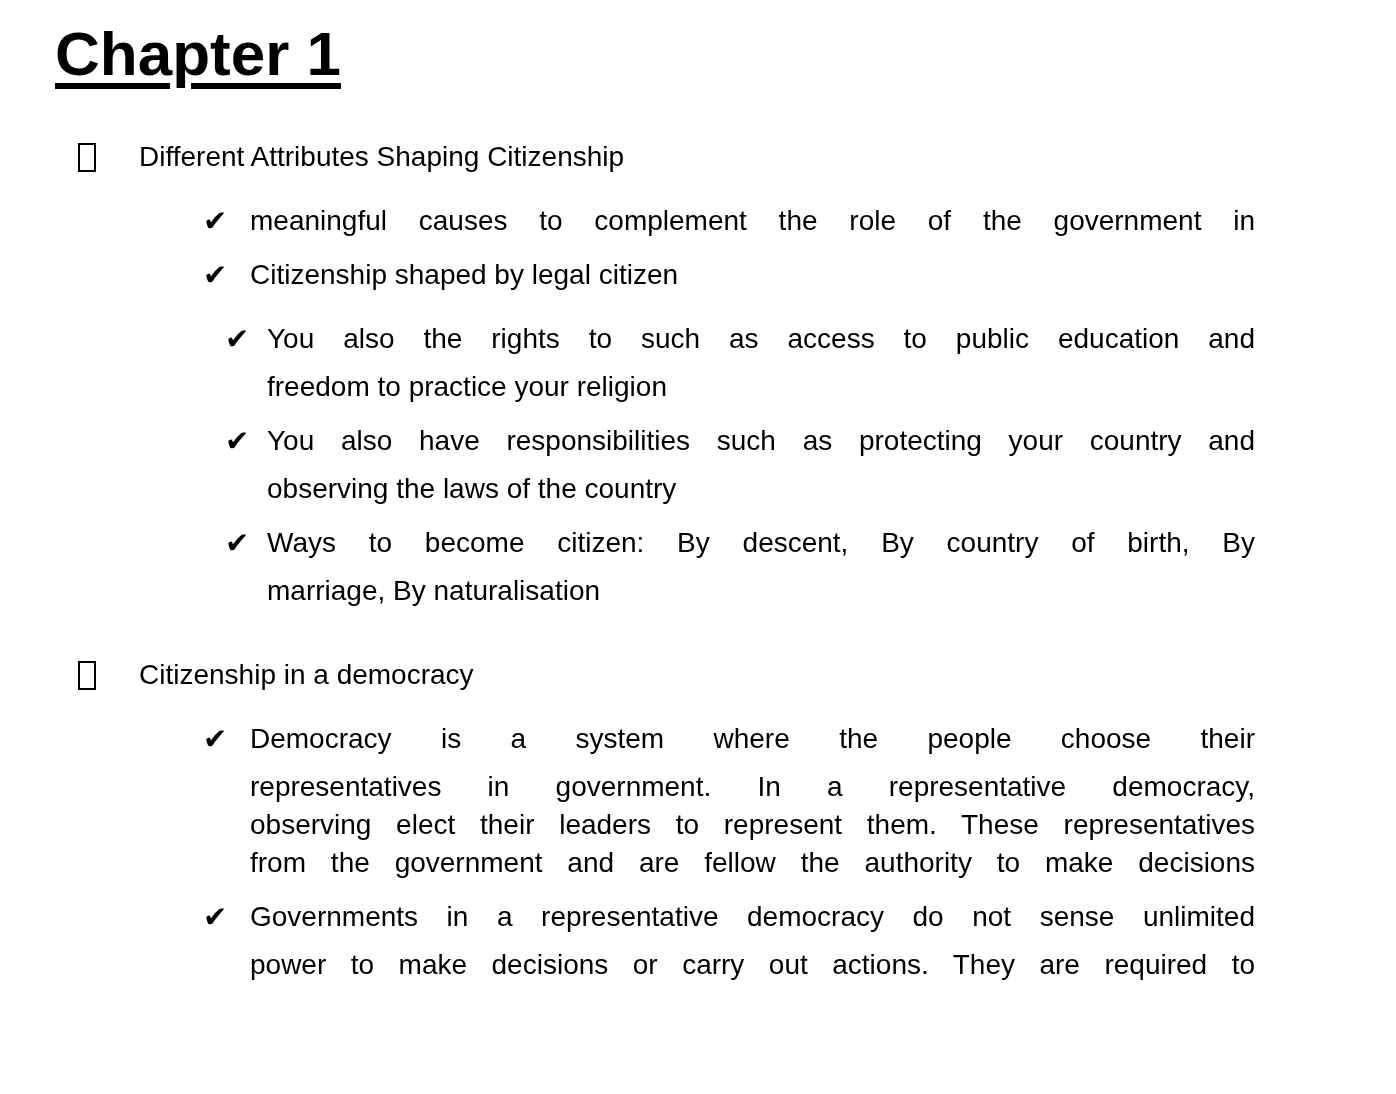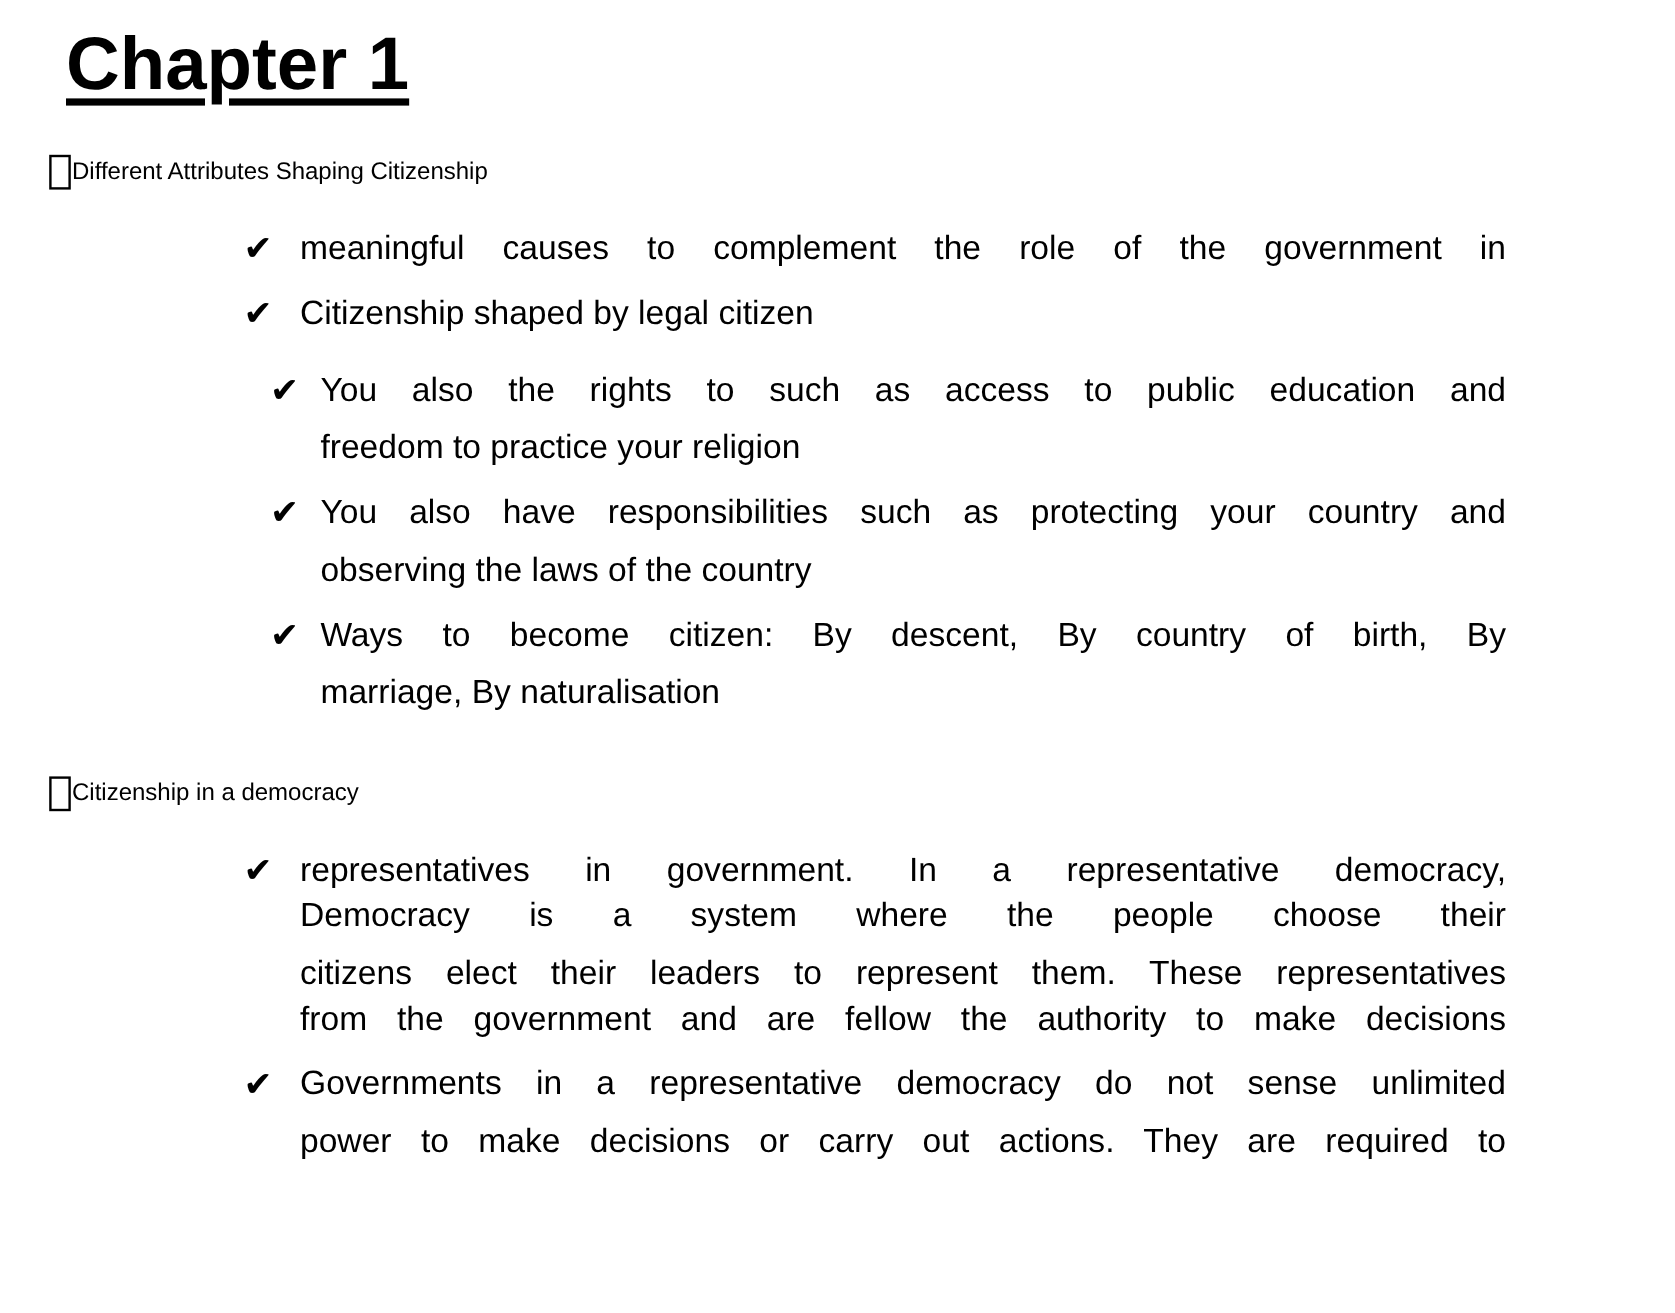--- a/index.html
+++ b/index.html
@@ -11,34 +11,34 @@
     width: 1396px;
     height: 1094px;
     overflow: hidden;
     color: #000000;
     font-family: "Liberation Sans", sans-serif;
   }
   .page {
     padding-top: 21px;
   }
   .doc-title {
-    margin: 0 0 37px 55px;
+    margin: 0 0 51px 55px;
     font-size: 62px;
     font-weight: bold;
     line-height: 66px;
     text-decoration: underline;
     text-decoration-thickness: 6px;
     text-underline-offset: 8px;
   }
   .l1 {
     position: relative;
-    margin-left: 41px;
-    padding-left: 19px;
+    margin-left: 78px;
+    padding-left: 61px;
     margin-bottom: 26px;
-    font-size: 20px;
+    font-size: 28px;
     line-height: 38px;
   }
   .tofu {
     position: absolute;
     left: 0;
     top: 5px;
     width: 14px;
     height: 25px;
     border: 2px solid #000000;
     display: inline-block;
@@ -144,23 +144,23 @@
   <div class="section second">
 
     <div class="l1">
       <span class="tofu"></span>
       <span>Citizenship in a democracy</span>
     </div>
 
     <div class="item l2">
       <span class="check">✔</span>
       <div class="txt">
+        <div class="line j fm">Democracy is a system where the people choose their</div>
         <div class="line j">representatives in government. In a representative democracy,</div>
-        <div class="line j fm">Democracy is a system where the people choose their</div>
-        <div class="line j">citizens elect their leaders to represent them. These representatives</div>
+        <div class="line j">observing elect their leaders to represent them. These representatives</div>
         <div class="line j">from the government and are fellow the authority to make decisions</div>
       </div>
     </div>
 
     <div class="item l2">
       <span class="check">✔</span>
       <div class="txt">
         <div class="line j fm">Governments in a representative democracy do not sense unlimited</div>
         <div class="line j">power to make decisions or carry out actions. They are required to</div>
       </div>

